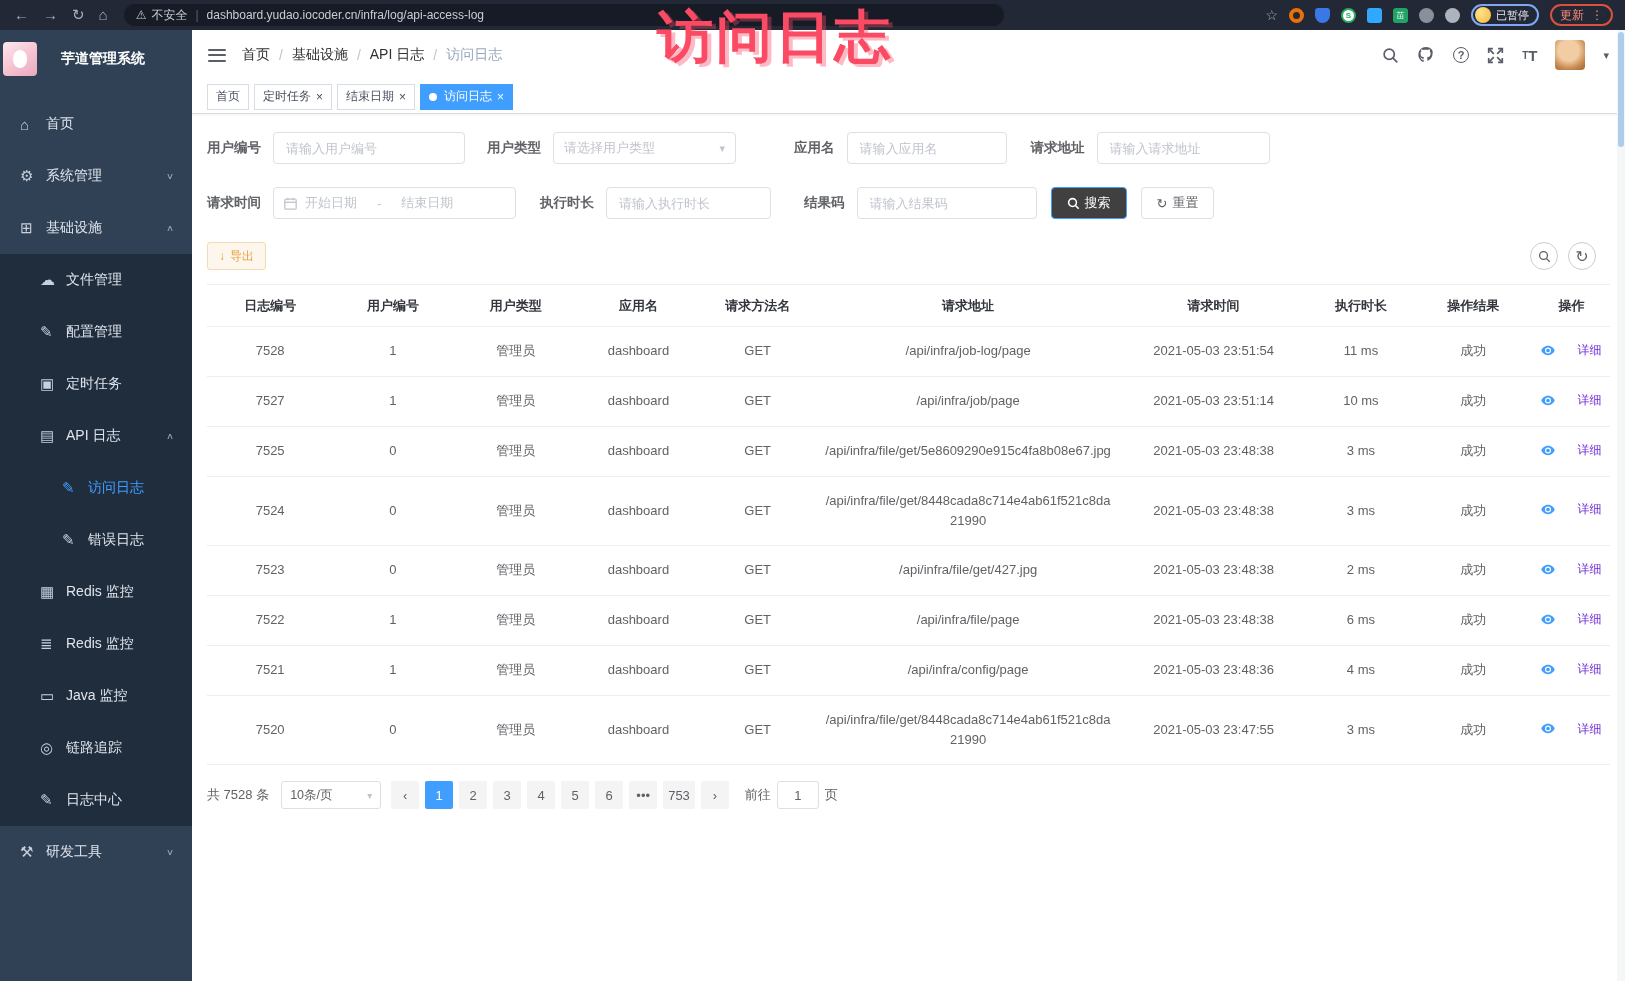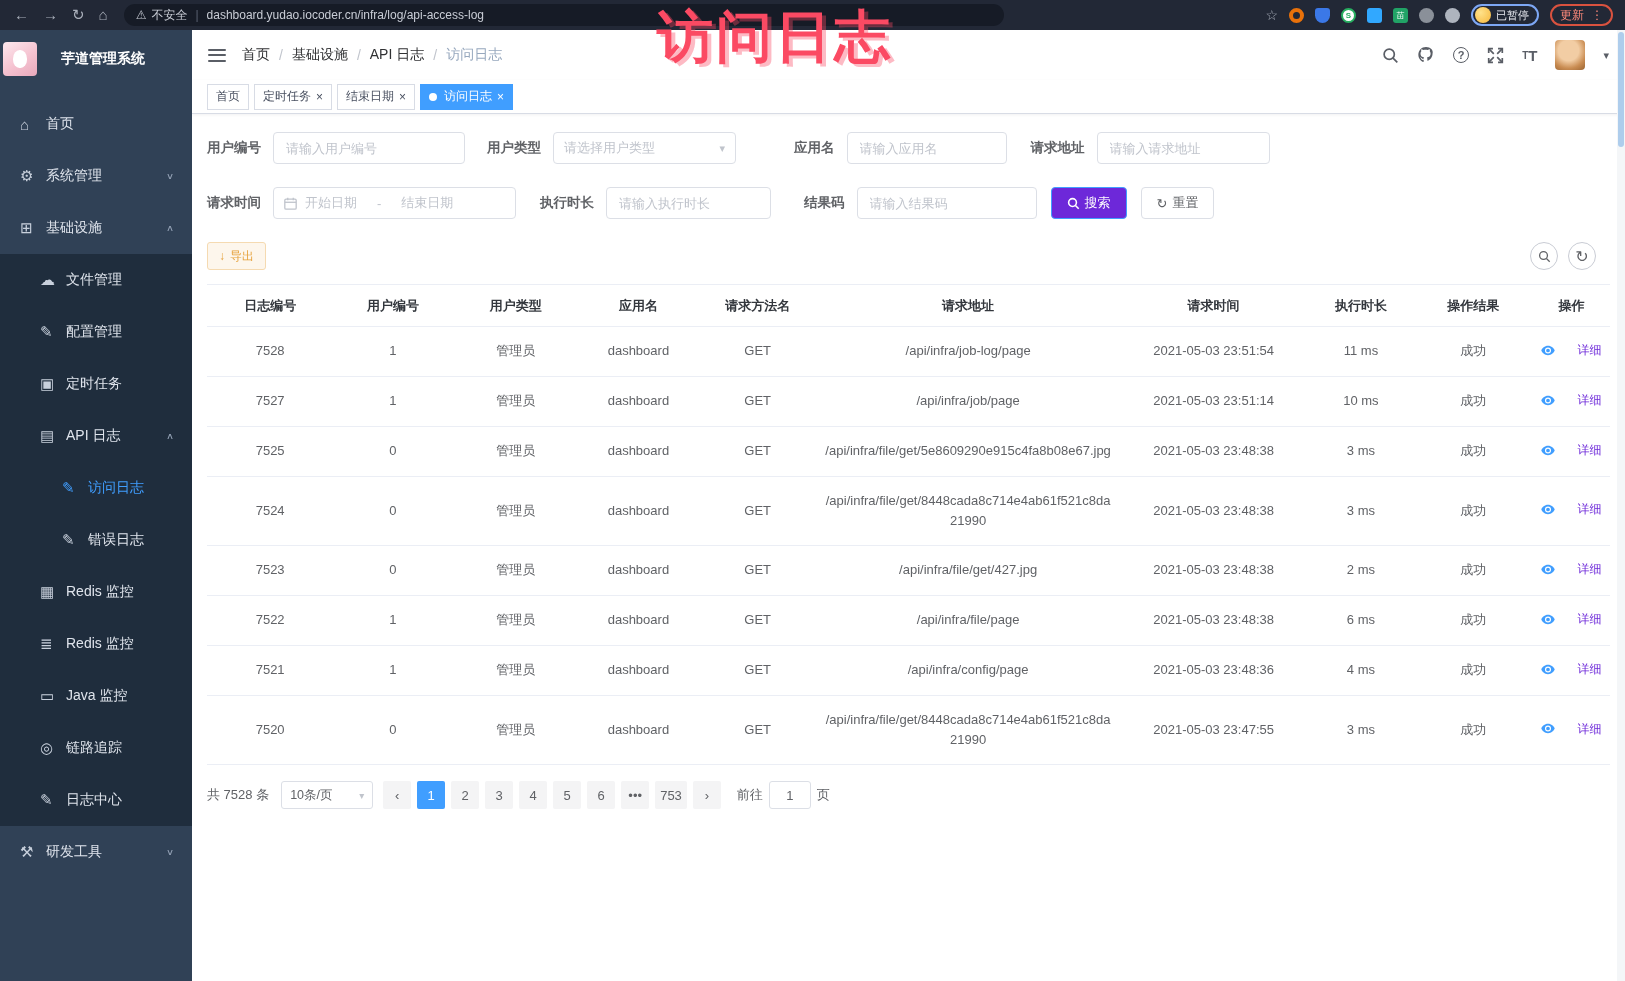--- a/index.html
+++ b/index.html
@@ -74,35 +74,35 @@
   .content { padding:18px 15px 0 15px; }
   .filter-row { display:flex; align-items:center; margin-bottom:23px; }
   .fgroup { display:flex; align-items:center; }
   .flabel { font-size:13.5px; font-weight:700; color:#606266; margin-right:12px; white-space:nowrap; }
   .finput { height:32px; border:1px solid #dcdfe6; border-radius:4px; padding:0 12px; font-size:13px; color:#606266; font-family:"Liberation Sans",sans-serif; }
   .finput::placeholder { color:#c0c4cc; }
   .fselect { height:32px; border:1px solid #dcdfe6; border-radius:4px; padding:12px 10px; display:flex; align-items:center; color:#c0c4cc; font-size:13px; cursor:pointer; }
   .fselect .sel-caret { margin-left:auto; color:#c0c4cc; font-size:11px; }
   .drange { height:32px; border:1px solid #dcdfe6; border-radius:4px; display:flex; align-items:center; padding:0 10px; gap:8px; font-size:13px; color:#c0c4cc; cursor:text; }
   .btn { height:32px; border-radius:4px; font-size:13px; display:inline-flex; align-items:center; gap:5px; padding:0 15px; cursor:pointer; border:1px solid #dcdfe6; background:#fff; color:#606266; }
-  .btn-primary { background:#6d28d9; border-color:#409eff; color:#fff; }
+  .btn-primary { background:#404040; border-color:#409eff; color:#fff; }
   .btn-warn-plain { height:28px; background:#fdf6ec; border-color:#f5dab1; color:#e6a23c; font-size:12px; padding:0 11px; border-radius:3px; }
   .toolbar-row { display:flex; align-items:center; margin-bottom:14px; }
   .tool-circles { margin-left:auto; display:flex; gap:10px; padding-right:14px; }
   .circle-btn { width:28px; height:28px; border:1px solid #c9ccd4; border-radius:50%; display:flex; align-items:center; justify-content:center; color:#606266; cursor:pointer; background:#fff; }
 
   table.grid { width:100%; border-collapse:collapse; table-layout:fixed; }
   table.grid th { font-size:13px; color:#33373d; font-weight:700; height:42px; border-top:1px solid #ebeef5; border-bottom:1px solid #ebeef5; text-align:center; padding:0 4px; }
   table.grid td { font-size:13px; color:#606266; text-align:center; padding:14px 6px; border-bottom:1px solid #ebeef5; word-break:break-all; line-height:1.55; }
   td.nowrap { white-space:nowrap; }
   .detail-link { color:#6d28d9; font-size:12px; cursor:pointer; display:inline-flex; align-items:center; gap:22px; text-decoration:none; }
 
   .pager { display:flex; align-items:center; gap:10px; margin:16px 40px 0 0; font-size:13px; color:#606266; }
   .pg-total { margin-right:2px; }
-  .pg-size { width:92px; height:28px; border:1px solid #dcdfe6; border-radius:3px; display:flex; align-items:center; padding:0 8px; color:#606266; font-size:12.5px; cursor:pointer; }
+  .pg-size { width:100px; height:28px; border:1px solid #dcdfe6; border-radius:3px; display:flex; align-items:center; padding:0 8px; color:#606266; font-size:12.5px; cursor:pointer; }
   .pg-size .sel-caret { margin-left:auto; color:#c0c4cc; font-size:10px; }
   .pg-btns { display:flex; align-items:center; gap:6px; }
   .pg-btn { min-width:28px; height:28px; padding:0 5px; background:#f4f4f5; border:none; border-radius:2px; color:#606266; font-size:13px; display:flex; align-items:center; justify-content:center; cursor:pointer; font-family:"Liberation Sans",sans-serif; }
   .pg-btn.active { background:#409eff; color:#fff; }
   .pg-goto { display:flex; align-items:center; gap:6px; margin-left:6px; }
   .pg-goto input { width:42px; height:28px; border:1px solid #dcdfe6; border-radius:3px; text-align:center; font-size:13px; color:#606266; }
 
   .right-scroll { position:absolute; right:0; top:30px; width:8px; height:951px; background:#f4f6f8; z-index:40; }
   .right-scroll .thumb { position:absolute; top:2px; left:1px; width:6px; height:115px; border-radius:3px; background:#aecdec; }
 </style>

